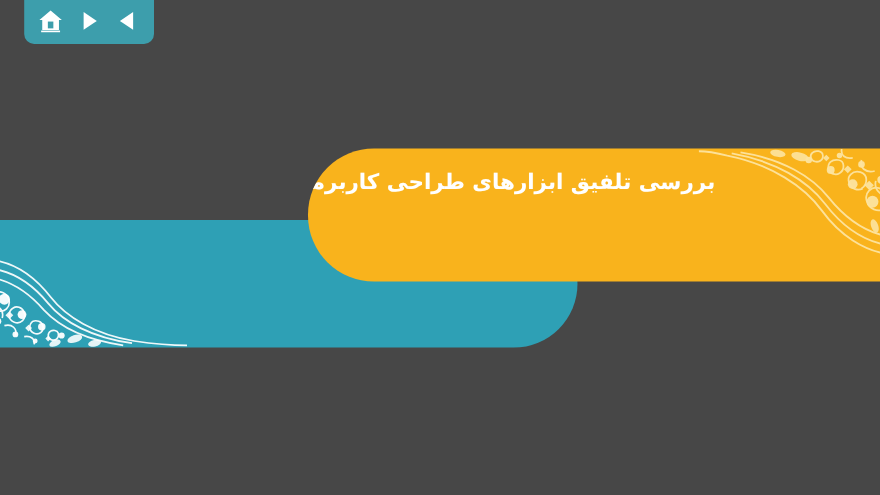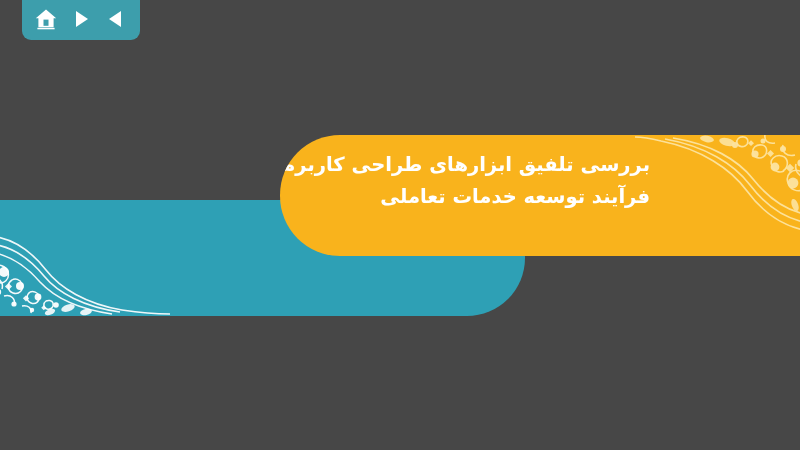--- a/index.html
+++ b/index.html
@@ -218,17 +218,16 @@
       <g fill="#fde4a0" opacity="0.9">
         <ellipse cx="92" cy="7" rx="8" ry="3.8" transform="rotate(14 92 7)"></ellipse>
         <ellipse cx="72" cy="4" rx="7" ry="3.2" transform="rotate(10 72 4)"></ellipse>
         <ellipse cx="160" cy="70" rx="6.4" ry="3.2" transform="rotate(70 160 70)"></ellipse>
         <ellipse cx="168" cy="84" rx="5.6" ry="2.8" transform="rotate(76 168 84)"></ellipse>
       </g>
     </svg>
 
     <div id="slide-title">
       <span class="tline">بررسی تلفیق ابزارهای طراحی کاربرمحور در</span>
-      <span class="tline">فرآیند توسعه خدمات تعاملی</span>
     </div>
   </div>
 
 </div>
 
 </body></html>

